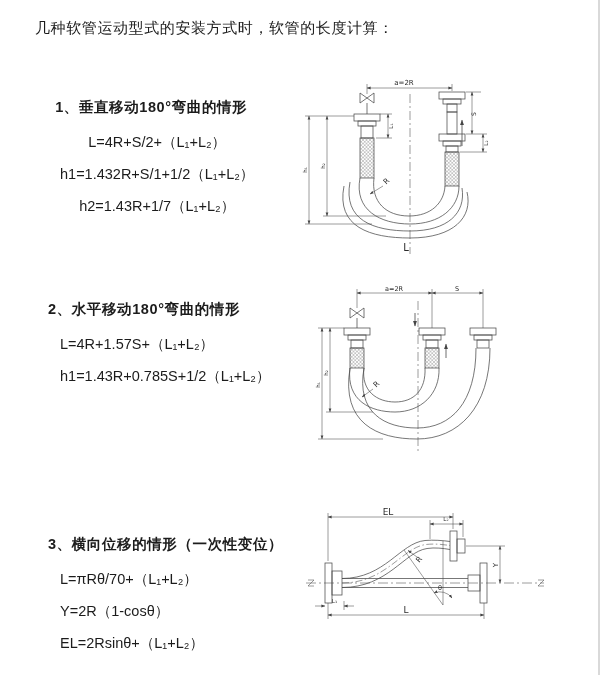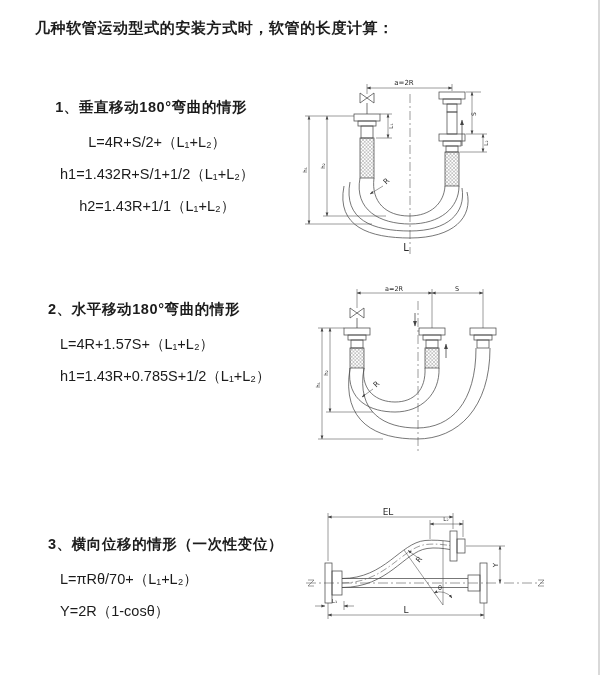--- a/index.html
+++ b/index.html
@@ -2,21 +2,21 @@
 <html><head>
 <meta charset="utf-8">
 <style>
   html,body{margin:0;padding:0;}
   body{
     width:600px;height:675px;position:relative;background:#ffffff;
     font-family:"Liberation Sans","DejaVu Sans",sans-serif;color:#1c1c1c;
     overflow:hidden;
   }
   .scan-edge{position:absolute;right:0;top:0;width:2px;height:675px;background:#d9d9d9;}
-  .title{position:absolute;left:35px;top:19px;font-size:15px;font-weight:bold;letter-spacing:.6px;}
+  .title{position:absolute;left:35px;top:19px;font-size:15px;font-weight:normal;letter-spacing:.6px;}
   .section{position:absolute;left:48px;}
   #sec1{top:98px;text-align:center;} #sec2{top:300px;} #sec3{top:535px;}
   .heading{font-size:14.5px;font-weight:bold;letter-spacing:.6px;}
   .formulas{margin:9px 0 0 12px;}
   .formula{font-size:14.5px;line-height:32px;white-space:pre;}
   svg.diagram{position:absolute;}
   #d1{left:300px;top:70px;}
   #d2{left:315px;top:285px;}
   #d3{left:300px;top:503px;}
   svg text{font-family:"DejaVu Sans","Liberation Sans",sans-serif;}
@@ -26,37 +26,38 @@
 
 <div class="scan-edge"></div>
 
 <div class="title">几种软管运动型式的安装方式时，软管的长度计算：</div>
 
 <div class="section" id="sec1">
   <div class="heading">1、垂直移动180°弯曲的情形</div>
   <div class="formulas">
     <div class="formula">L=4R+S/2+（L₁+L₂）</div>
     <div class="formula">h1=1.432R+S/1+1/2（L₁+L₂）</div>
-    <div class="formula">h2=1.43R+1/1（L₁+L₂）</div>
+    <div class="formula">h2=1.43R+1/7（L₁+L₂）</div>
   </div>
 </div>
 
 <div class="section" id="sec2">
   <div class="heading">2、水平移动180°弯曲的情形</div>
   <div class="formulas">
     <div class="formula">L=4R+1.57S+（L₁+L₂）</div>
     <div class="formula">h1=1.43R+0.785S+1/2（L₁+L₂）</div>
   </div>
 </div>
 
 <div class="section" id="sec3">
   <div class="heading">3、横向位移的情形（一次性变位）</div>
   <div class="formulas">
     <div class="formula">L=πRθ/70+（L₁+L₂）</div>
     <div class="formula">Y=2R（1-cosθ）</div>
+    <div class="formula">EL=2Rsinθ+（L₁+L₂）</div>
   </div>
 </div>
 
 <svg id="d1" class="diagram" width="230" height="195" viewBox="0 0 230 195">
   <defs>
     <marker id="ar1" viewBox="0 0 8 8" markerWidth="7.5" markerHeight="7.5" refX="7" refY="4" orient="auto-start-reverse">
       <path d="M0,1.3 L7.5,4 L0,6.7 Z" fill="#444"></path>
     </marker>
     <pattern id="br1" width="3.5" height="3.5" patternUnits="userSpaceOnUse">
       <path d="M0,3.5 L3.5,0 M0,0 L3.5,3.5" stroke="#8a8a8a" stroke-width="0.45" fill="none"></path>

